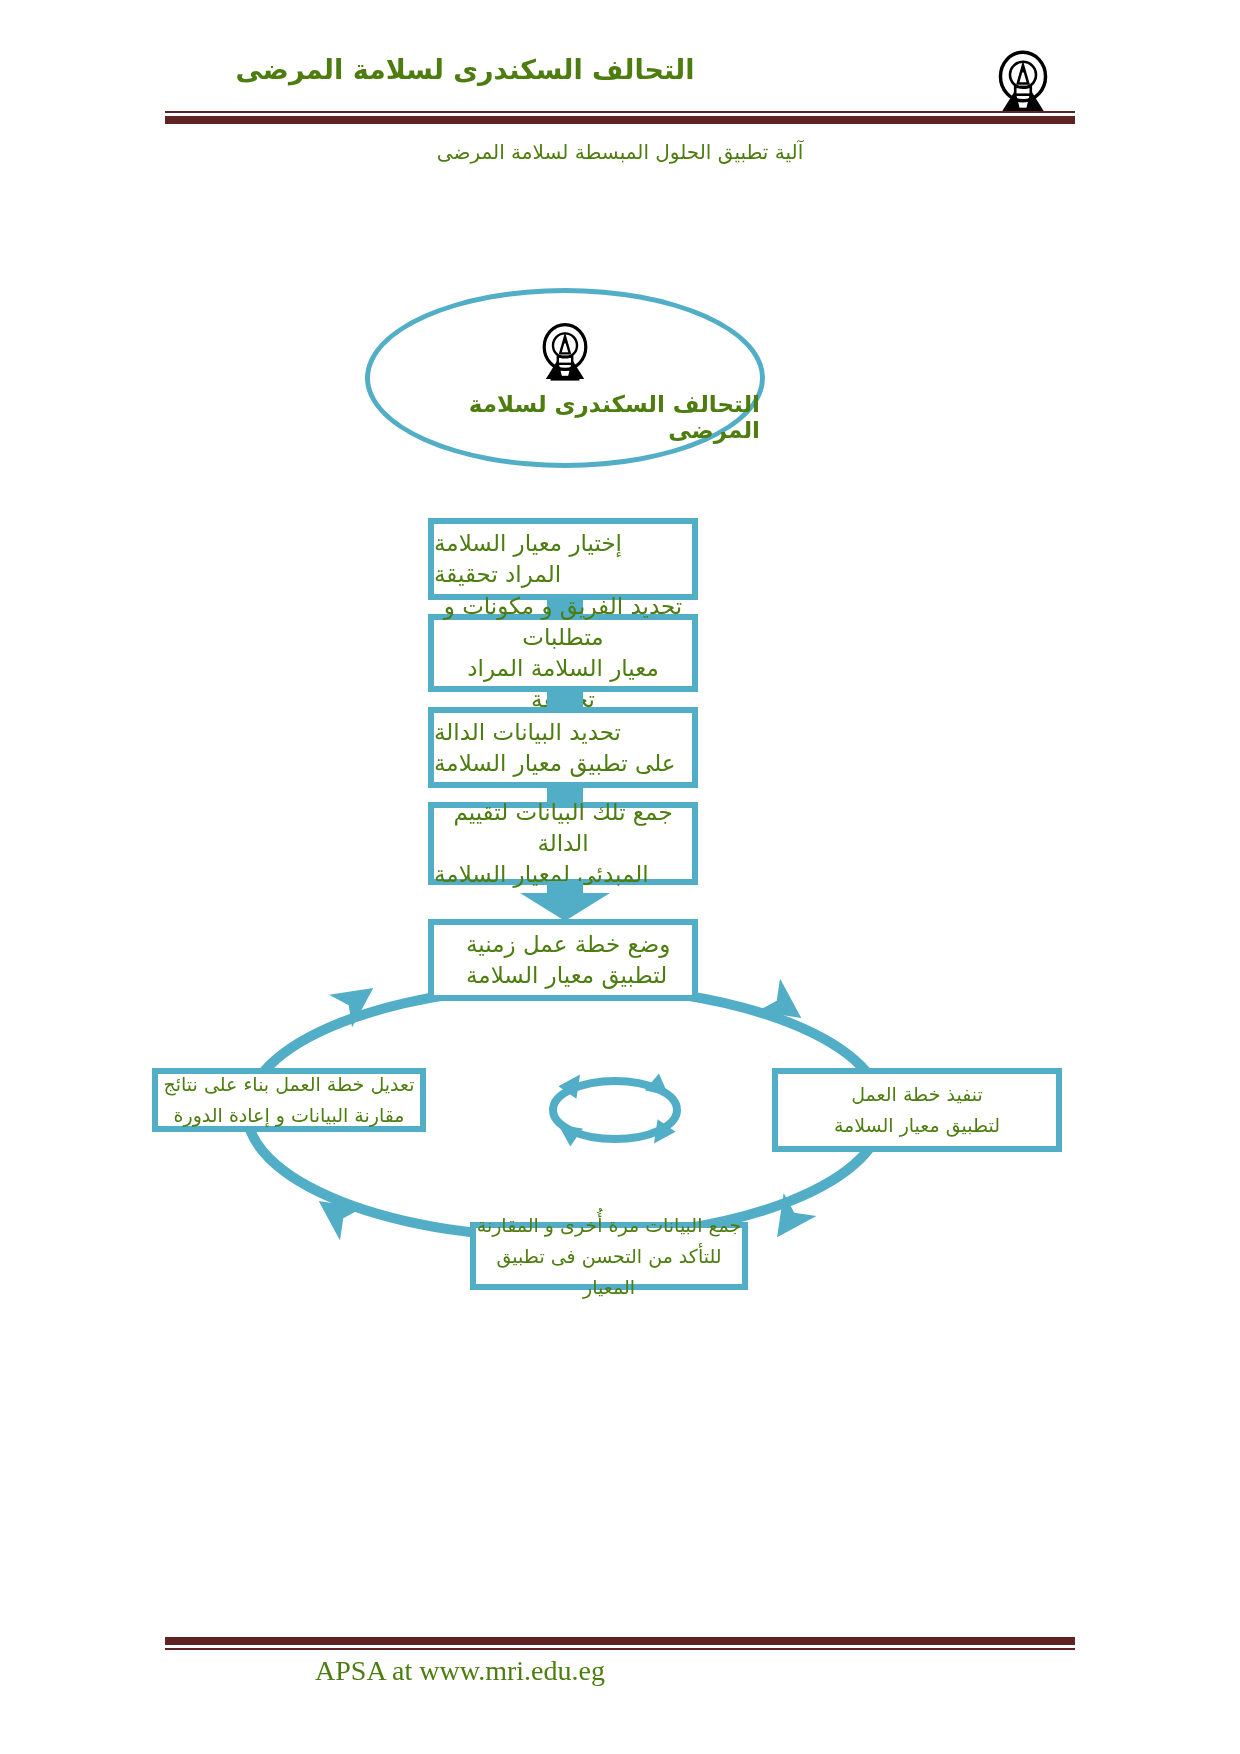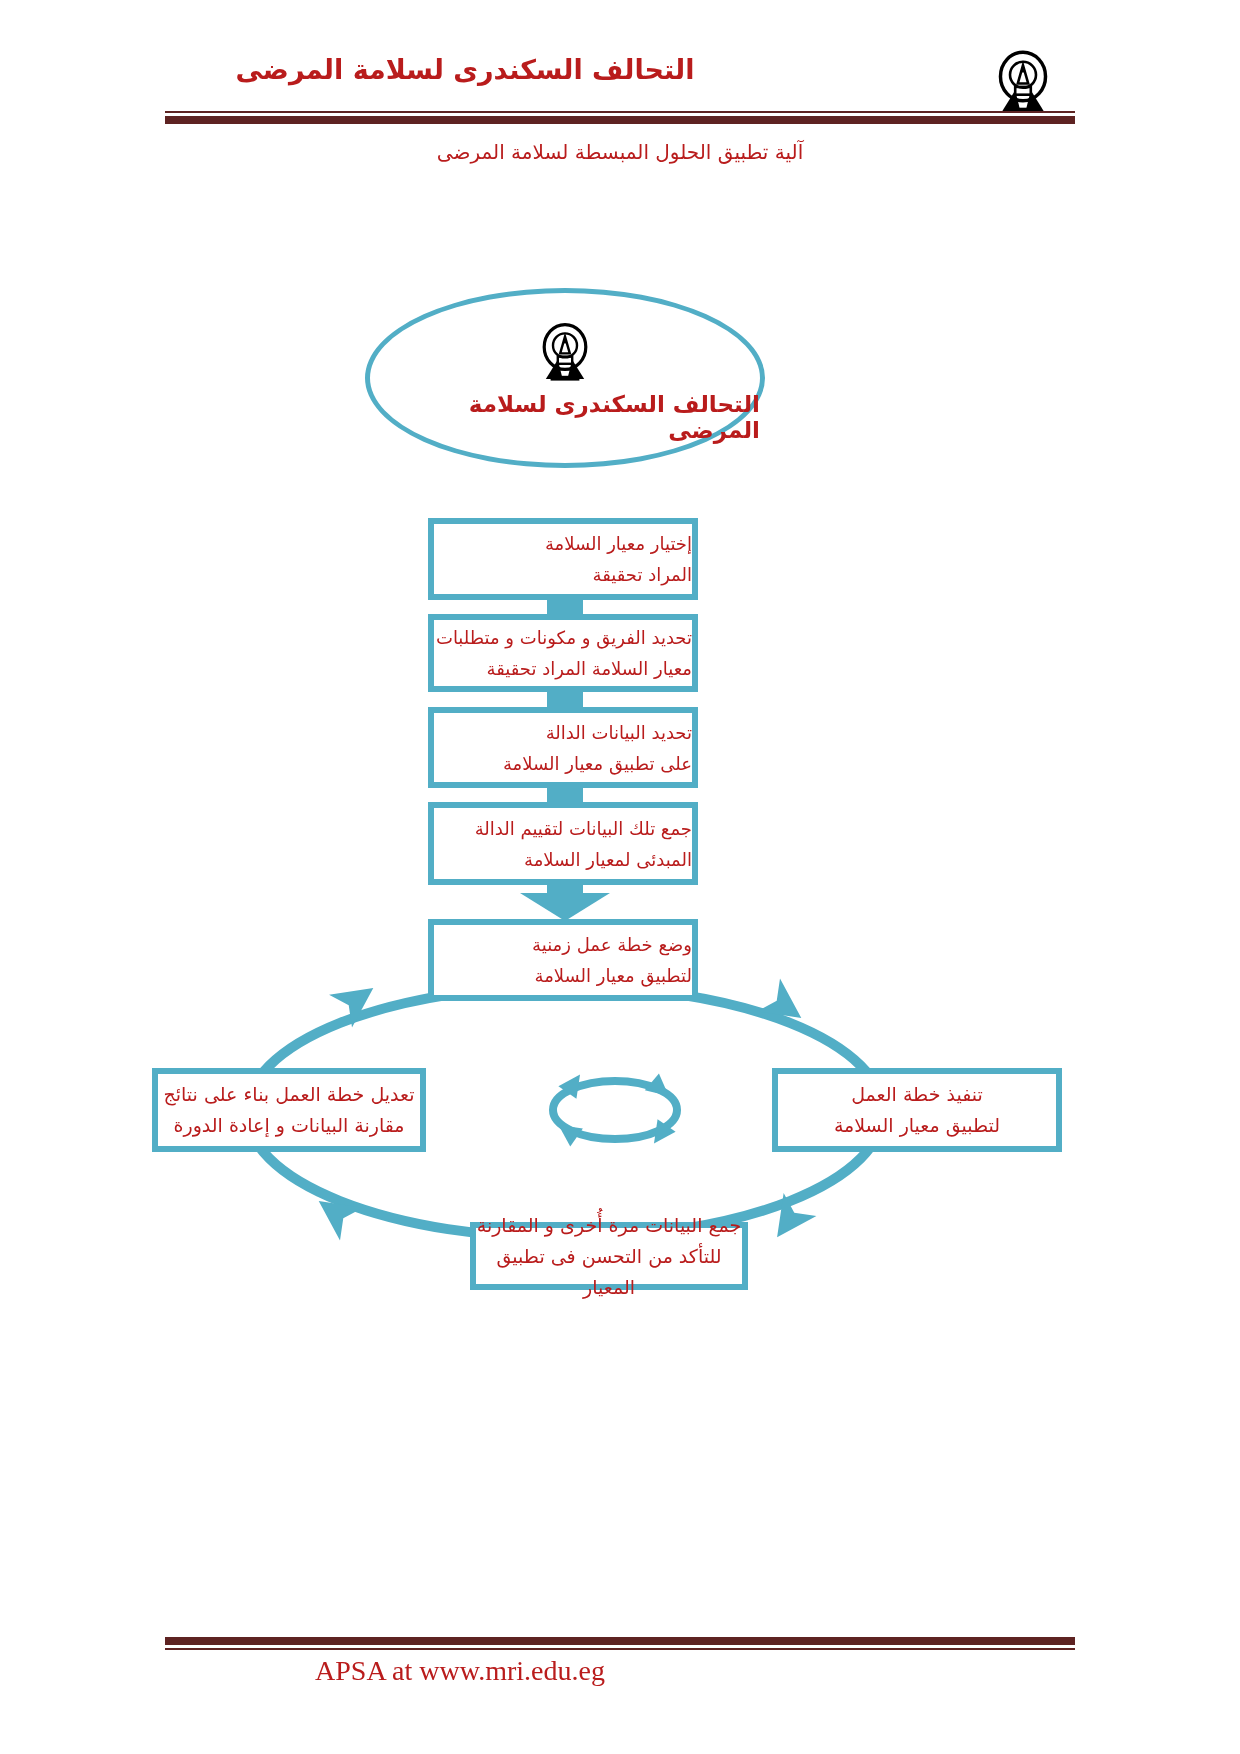--- a/index.html
+++ b/index.html
@@ -4,21 +4,21 @@
 <style>
   * { margin:0; padding:0; box-sizing:border-box; }
   html,body { background:#e9e9e9; }
   .page {
     position:relative;
     width:1240px; height:1754px;
     margin:0 auto;
     background:#ffffff;
     overflow:hidden;
     font-family:"DejaVu Sans", sans-serif;
-    color:#b91c1c;
+    color:#4d7c0f;
   }
   .abs { position:absolute; }
   
   .header-title {
     left:165px; top:54px; width:600px;
     text-align:center;
     font-size:27px; font-weight:bold;
     direction:rtl;
   }
   .header-logo { left:997px; top:48px; width:52px; height:70px; }
@@ -37,22 +37,22 @@
     border:5px solid #52AEC6; border-radius:50%;
     background:#fff; z-index:1;
     display:flex; flex-direction:column; align-items:center; justify-content:center;
     gap:6px; padding-top:8px;
   }
   .ellipse-logo { width:48px; height:64px; }
   .ellipse-title { font-size:23px; font-weight:bold; direction:rtl; }
   .fbox {
     left:428px; width:270px;
     border:6px solid #52AEC6; background:#fff; z-index:1;
-    display:flex; flex-direction:column; align-items:flex-start; justify-content:center;
-    font-size:18px; line-height:31px; text-align:center; direction:rtl;
+    display:flex; flex-direction:column; align-items:flex-end; justify-content:center;
+    font-size:23px; line-height:31px; text-align:center; direction:rtl;
   }
   .b1 { top:518px; height:82px; }
   .b2 { top:614px; height:78px; }
   .b3 { top:707px; height:81px; }
   .b4 { top:802px; height:83px; }
   .b5 { top:919px; height:82px;padding-left:32px; }
   .connector { left:547px; width:36px; background:#52AEC6; z-index:1; }
   .c1 { top:596px; height:20px; }
   .c2 { top:688px; height:21px; }
   .c3 { top:784px; height:20px; }
@@ -61,21 +61,21 @@
     left:520px; top:893px; width:0; height:0; z-index:1;
     border-left:45px solid transparent;
     border-right:45px solid transparent;
     border-top:28px solid #52AEC6;
   }
   .side-box {
     border:6px solid #52AEC6; background:#fff; z-index:1;
     display:flex; flex-direction:column; align-items:center; justify-content:center;
     font-size:19px; line-height:31px; text-align:center; direction:rtl;
   }
-  .box-left   { left:152px; top:1068px; width:274px; height:84px; }
+  .box-left   { left:152px; top:1068px; width:274px; height:64px; }
   .box-right  { left:772px; top:1068px; width:290px; height:84px; }
   .box-bottom { left:470px; top:1222px; width:278px; height:68px; }
   
   .rule-thick-bottom { top:1637px; height:8px; }
   .rule-thin-bottom  { top:1648px; height:2px; }
   .footer-text {
     left:160px; top:1655px; width:600px;
     text-align:center; font-size:28px;
     font-family:"Liberation Serif", serif;
   }

